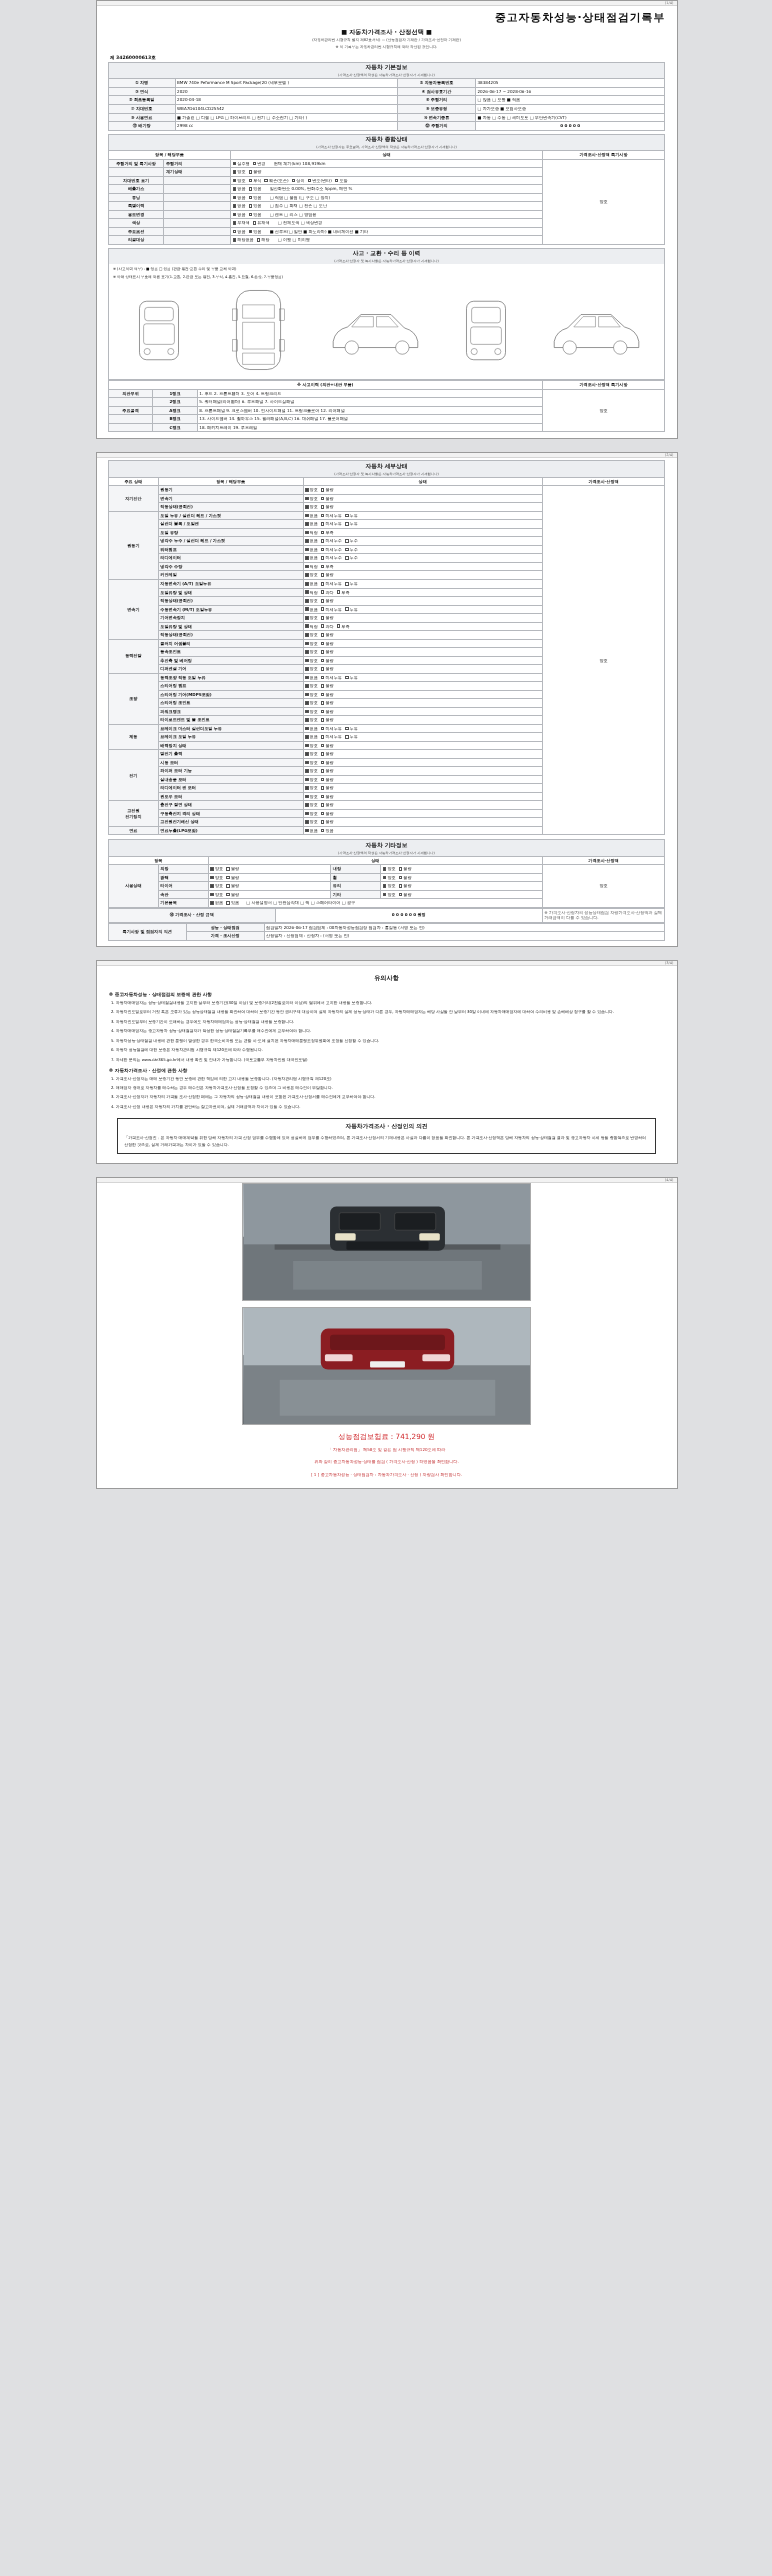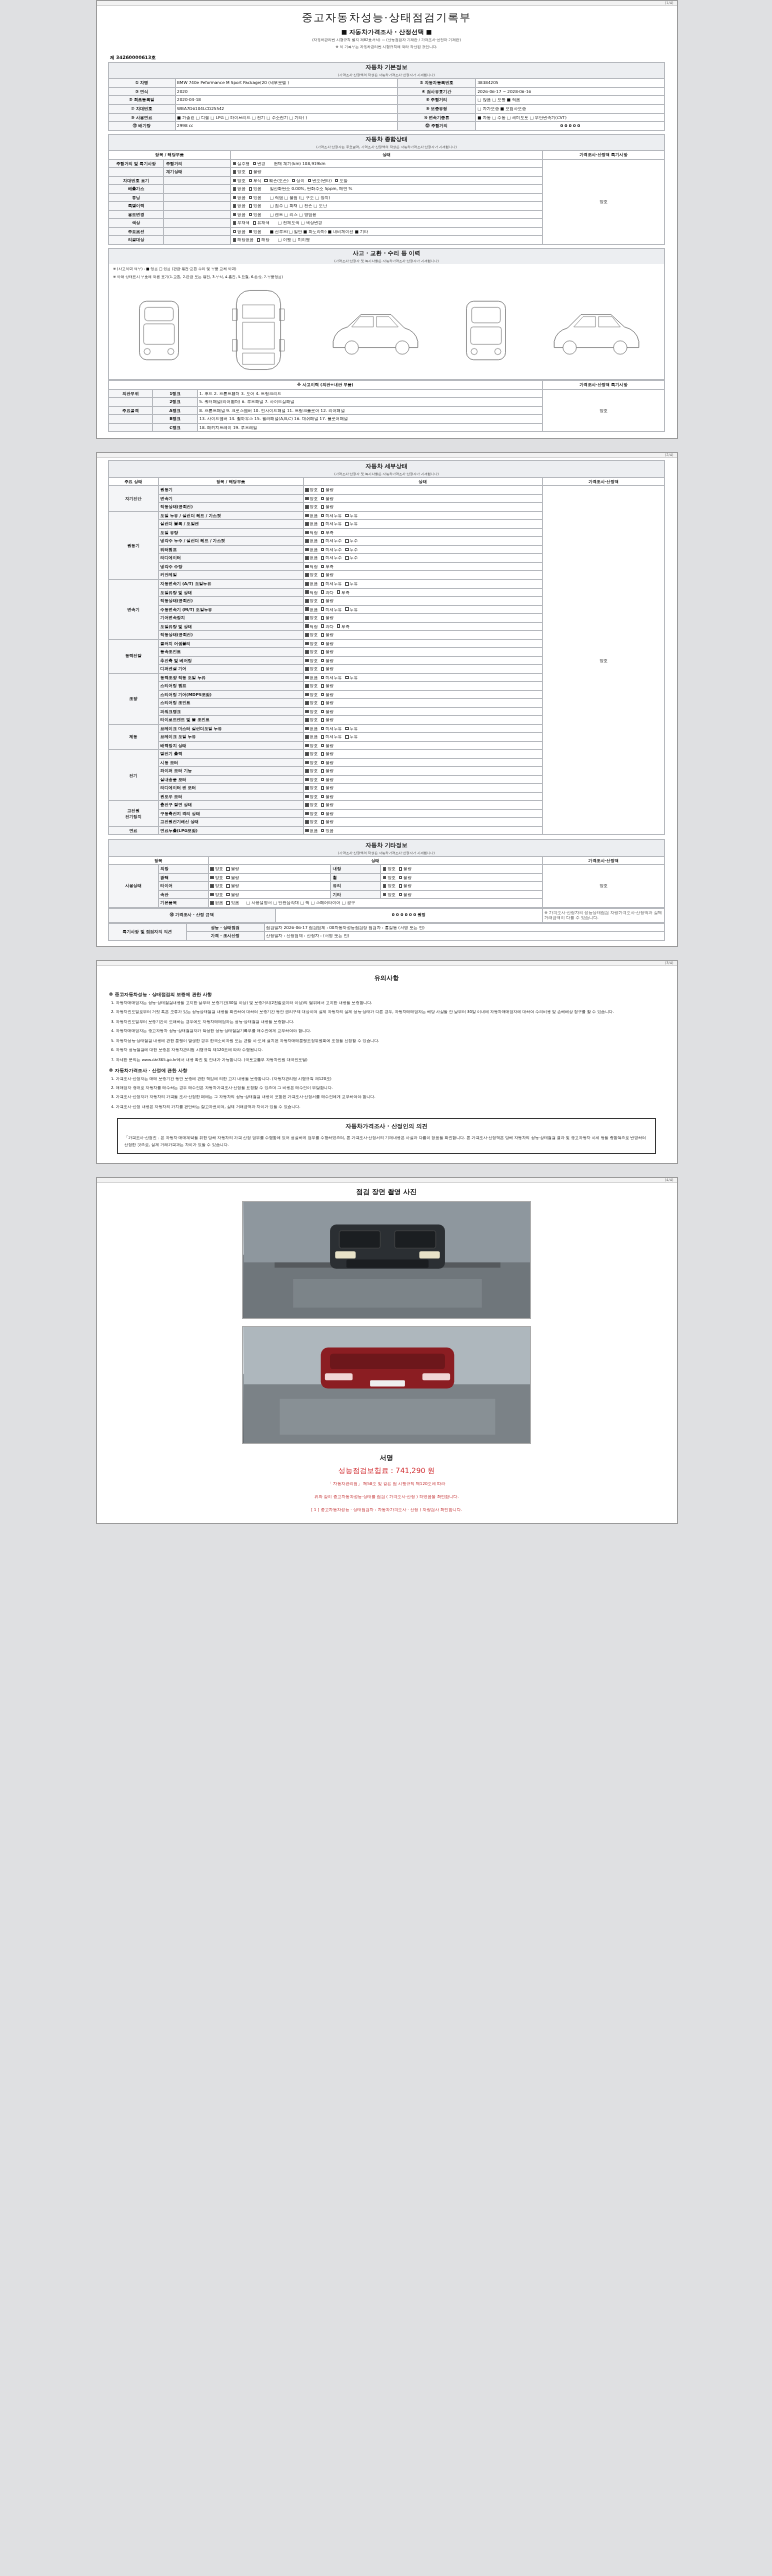--- a/index.html
+++ b/index.html
@@ -28,22 +28,23 @@
     padding-right:3.1px;
     color:#777;
     line-height:5.2px;
   }
   .inner { padding:0 11.3px; }
 
   
   .doc-title-wrap { text-align:center; padding:5.2px 0 1px 0; }
   .doc-title {
     font-size:10.8px;
-    font-weight:normal;
+    font-weight:bold;
     letter-spacing:1px;
+    text-align:right;
   }
   .doc-subtitle {
     font-size:6.2px;
     font-weight:bold;
     margin-top:2.6px;
   }
   .doc-note {
     font-size:3.6px;
     color:#333;
     margin-top:1.5px;
@@ -733,21 +734,20 @@
       <div class="pledge-text">「가격조사·산정인」은 자동차 매매계약을 위한 당해 자동차의 가격 산정 업무를 수행함에 있어 성실하게 업무를 수행하였으며, 본 가격조사·산정서의 기재내용은 사실과 다름이 없음을 확인합니다. 본 가격조사·산정액은 당해 자동차의 성능·상태점검 결과 및 중고자동차 시세 등을 종합적으로 반영하여 산정한 것으로, 실제 거래가격과는 차이가 있을 수 있습니다.</div>
     </div>
   </div>
 </div>
 
 <div class="page">
   <div class="page-top-bar">
     <span>(4/4)</span>
   </div>
   <div class="inner">
-    <div class="photo-sec-title">점검 장면 촬영 사진</div>
 
     <div class="photo p1">
       <svg width="289" height="118" viewBox="0 0 560 230">
         <rect x="0" y="0" width="560" height="118" fill="#8e979e"></rect>
         <rect x="0" y="118" width="560" height="112" fill="#6f767b"></rect>
         <rect x="60" y="118" width="440" height="10" fill="#55595d"></rect>
         <g>
           <rect x="168" y="44" width="224" height="86" rx="12" fill="#2b2f33"></rect>
           <rect x="186" y="56" width="80" height="34" rx="4" fill="#1b1e21" stroke="#555"></rect>
           <rect x="294" y="56" width="80" height="34" rx="4" fill="#1b1e21" stroke="#555"></rect>
@@ -767,20 +767,19 @@
           <rect x="150" y="40" width="260" height="80" rx="14" fill="#8b1d22"></rect>
           <rect x="168" y="52" width="224" height="30" rx="6" fill="#6d171b"></rect>
           <rect x="158" y="90" width="54" height="14" rx="3" fill="#f1d6d6"></rect>
           <rect x="348" y="90" width="54" height="14" rx="3" fill="#f1d6d6"></rect>
           <rect x="246" y="104" width="68" height="12" rx="2" fill="#efefef"></rect>
         </g>
         <rect x="70" y="140" width="420" height="70" fill="#9aa1a7" opacity="0.45"></rect>
       </svg>
     </div>
 
-    <div class="sign-title">서명</div>
     <div class="fee">성능점검보험료 : 741,290 원</div>
     <div class="foot-red">「 자동차관리법」 제58조 및 같은 법 시행규칙 제120조에 따라</div>
     <div class="foot-red">위와 같이 중고자동차성능·상태를 점검 (  가격조사·산정 ) 하였음을 확인합니다.</div>
     <div class="foot-red">[ 1 ] 중고자동차성능 · 상태점검자 :  자동차가격조사 · 산정 ) 차량검사 확인합니다.</div>
   </div>
 </div>
 
 
 </body></html>

